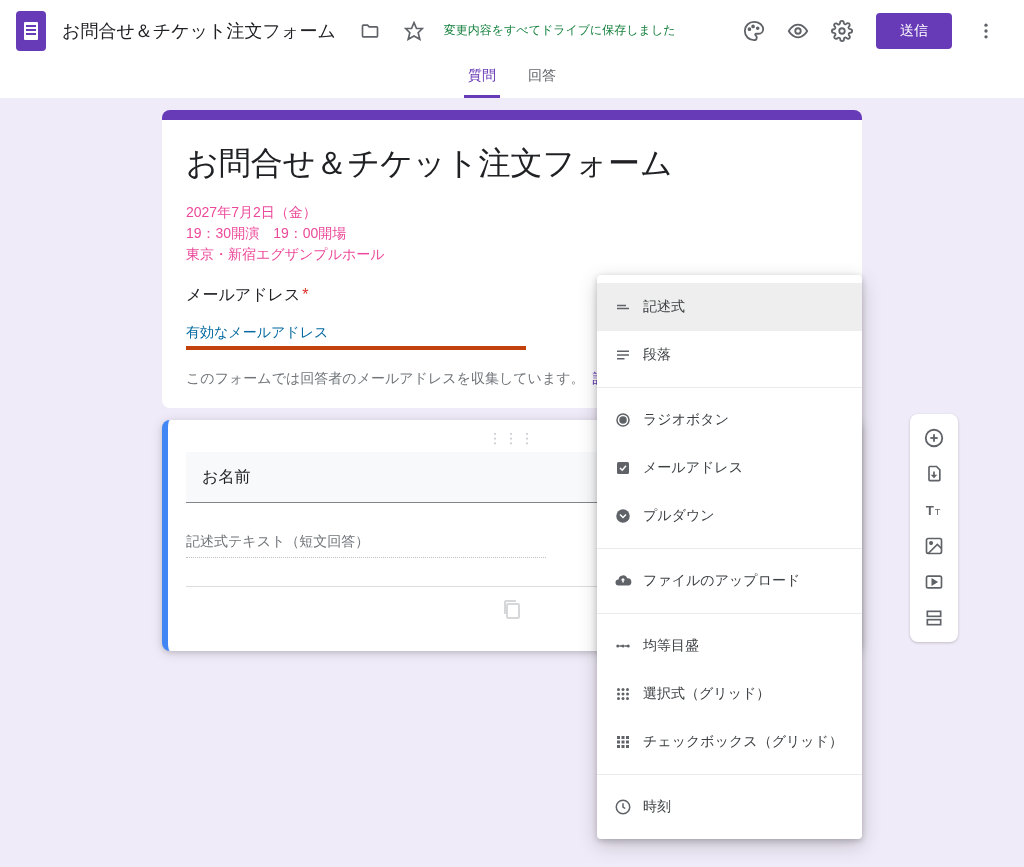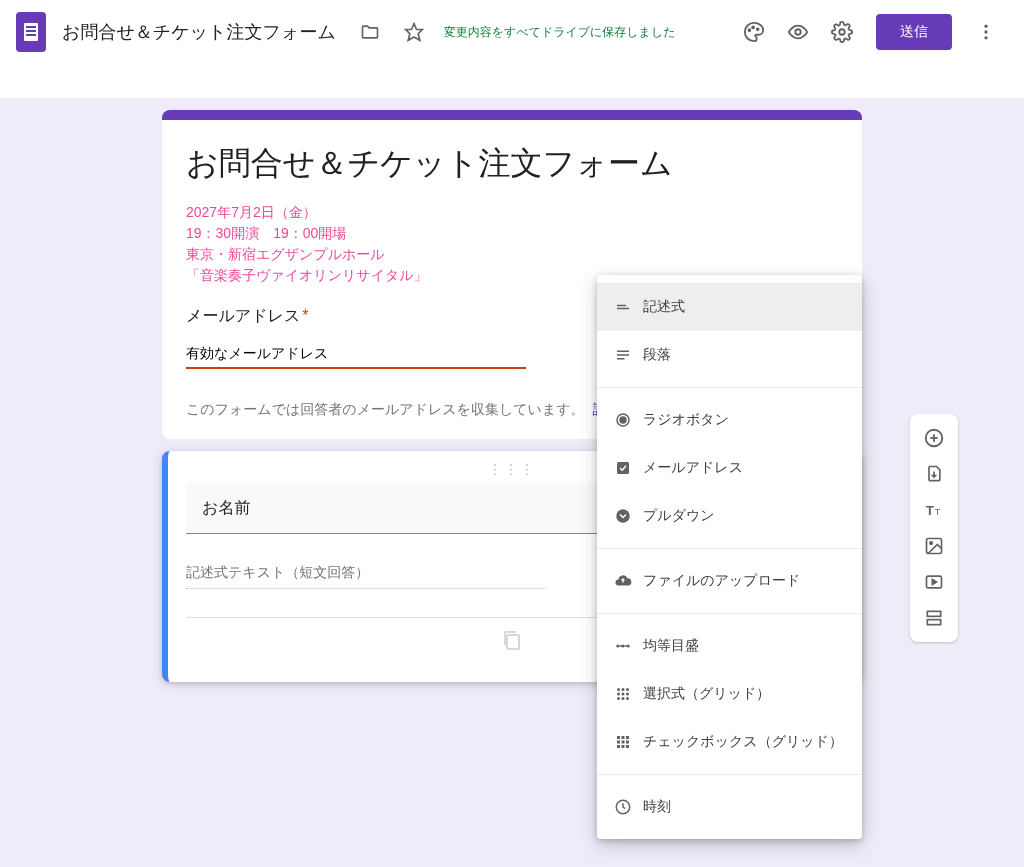--- a/index.html
+++ b/index.html
@@ -139,26 +139,26 @@
       margin-bottom: 20px;
     }
     .email-label {
       font-size: 16px;
       color: #202124;
       margin-bottom: 14px;
     }
     .email-label .req { color: #d93025; margin-left: 2px; }
     .email-input {
       border: none;
-      border-bottom: 2px solid #c2410c;
+      border-bottom: 4px solid #c2410c;
       padding: 4px 0;
       font-size: 14px;
       width: 340px;
-      color: #000000;
-      margin-bottom: 32px;
+      color: #0369a1;
+      margin-bottom: 20px;
     }
     .email-note {
       font-size: 14px;
       color: #70757a;
     }
     .email-settings {
       color: #673ab7;
       margin-left: 8px;
     }
     
@@ -329,32 +329,35 @@
     </div>
     <button class="send-btn">送信</button>
     <div class="header-icon-btn">
       <svg width="20" height="20" viewBox="0 0 24 24" fill="currentColor">
           <circle cx="12" cy="5" r="2"></circle>
           <circle cx="12" cy="12" r="2"></circle>
           <circle cx="12" cy="19" r="2"></circle>
         </svg>
     </div>
   </div>
+  <div class="tabs">
+    <div class="tab active">質問</div>
+    <div class="tab">回答</div>
+  </div>
 </div>
 
 <div class="content">
   <div class="cards-column">
 
     <div class="title-card">
       <h1 class="form-title">お問合せ＆チケット注文フォーム</h1>
       <div class="form-desc">
         <span>2027年7月2日（金）</span><br>
         <span>19：30開演　19：00開場</span><br>
         <span>東京・新宿エグザンプルホール</span><br>
-        <span>「音楽奏子ヴァイオリンリサイタル」</span>
       </div>
       <div class="email-label">
         <span>メールアドレス</span><span class="req">*</span>
       </div>
       <div class="email-input">有効なメールアドレス</div>
       <div class="email-note">
         <span>このフォームでは回答者のメールアドレスを収集しています。</span><span class="email-settings">設定</span>
       </div>
     </div>
 

